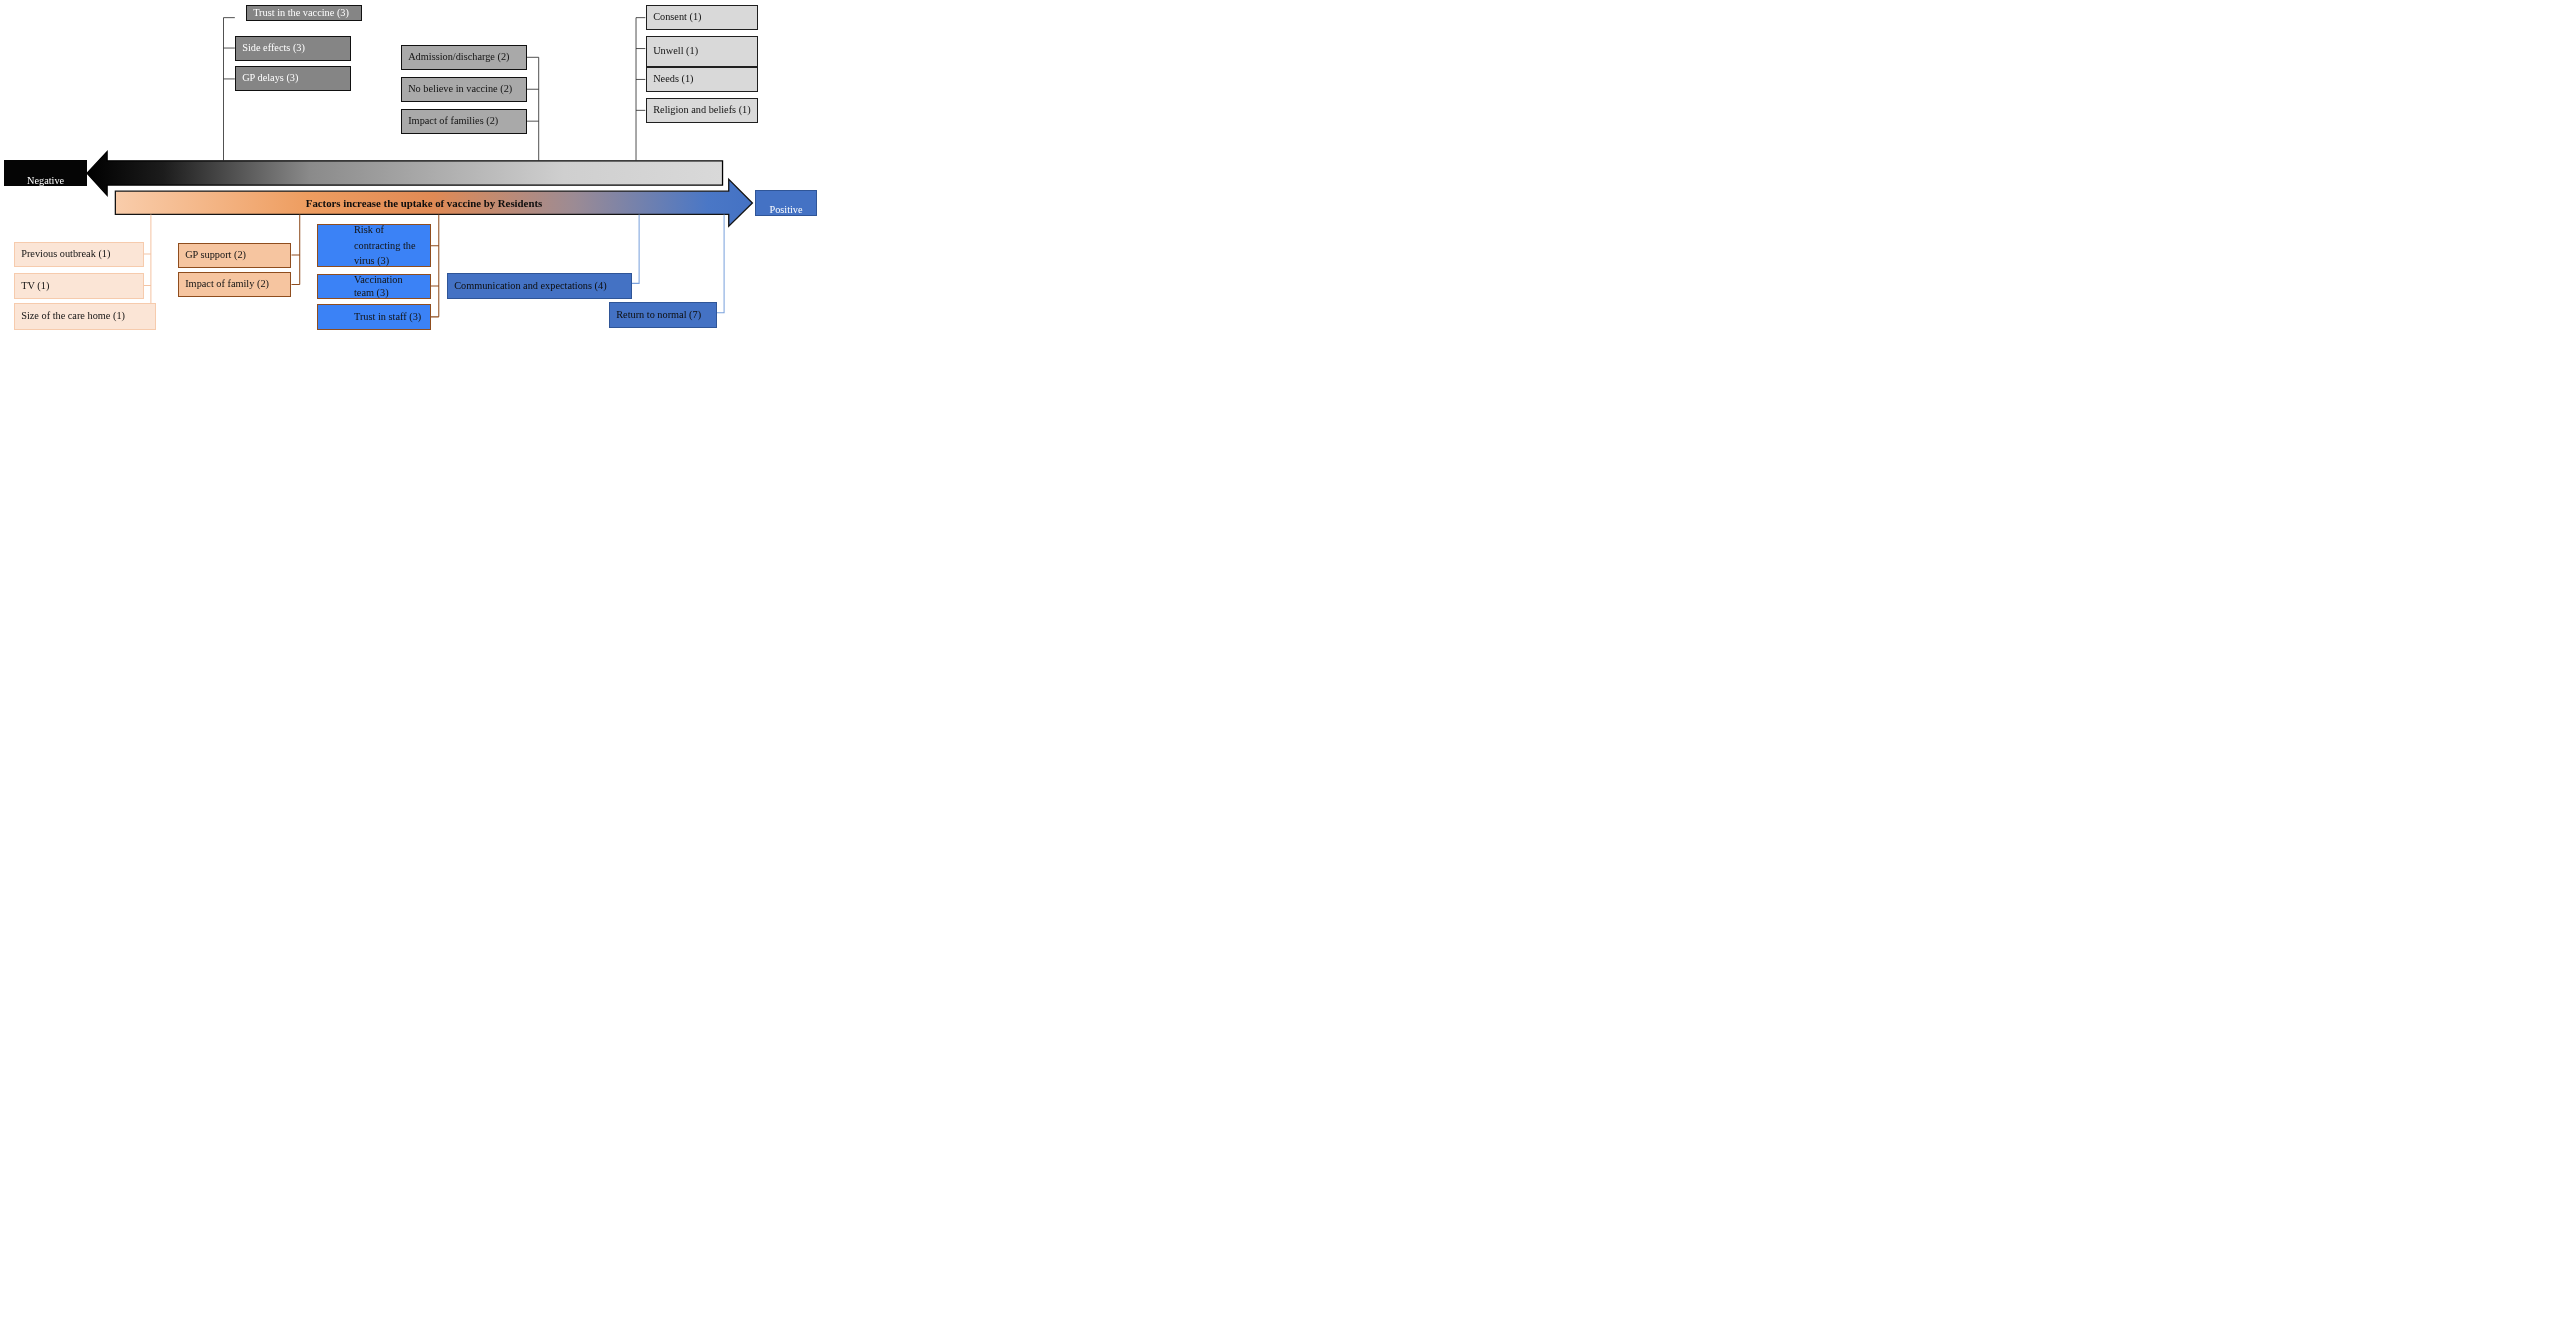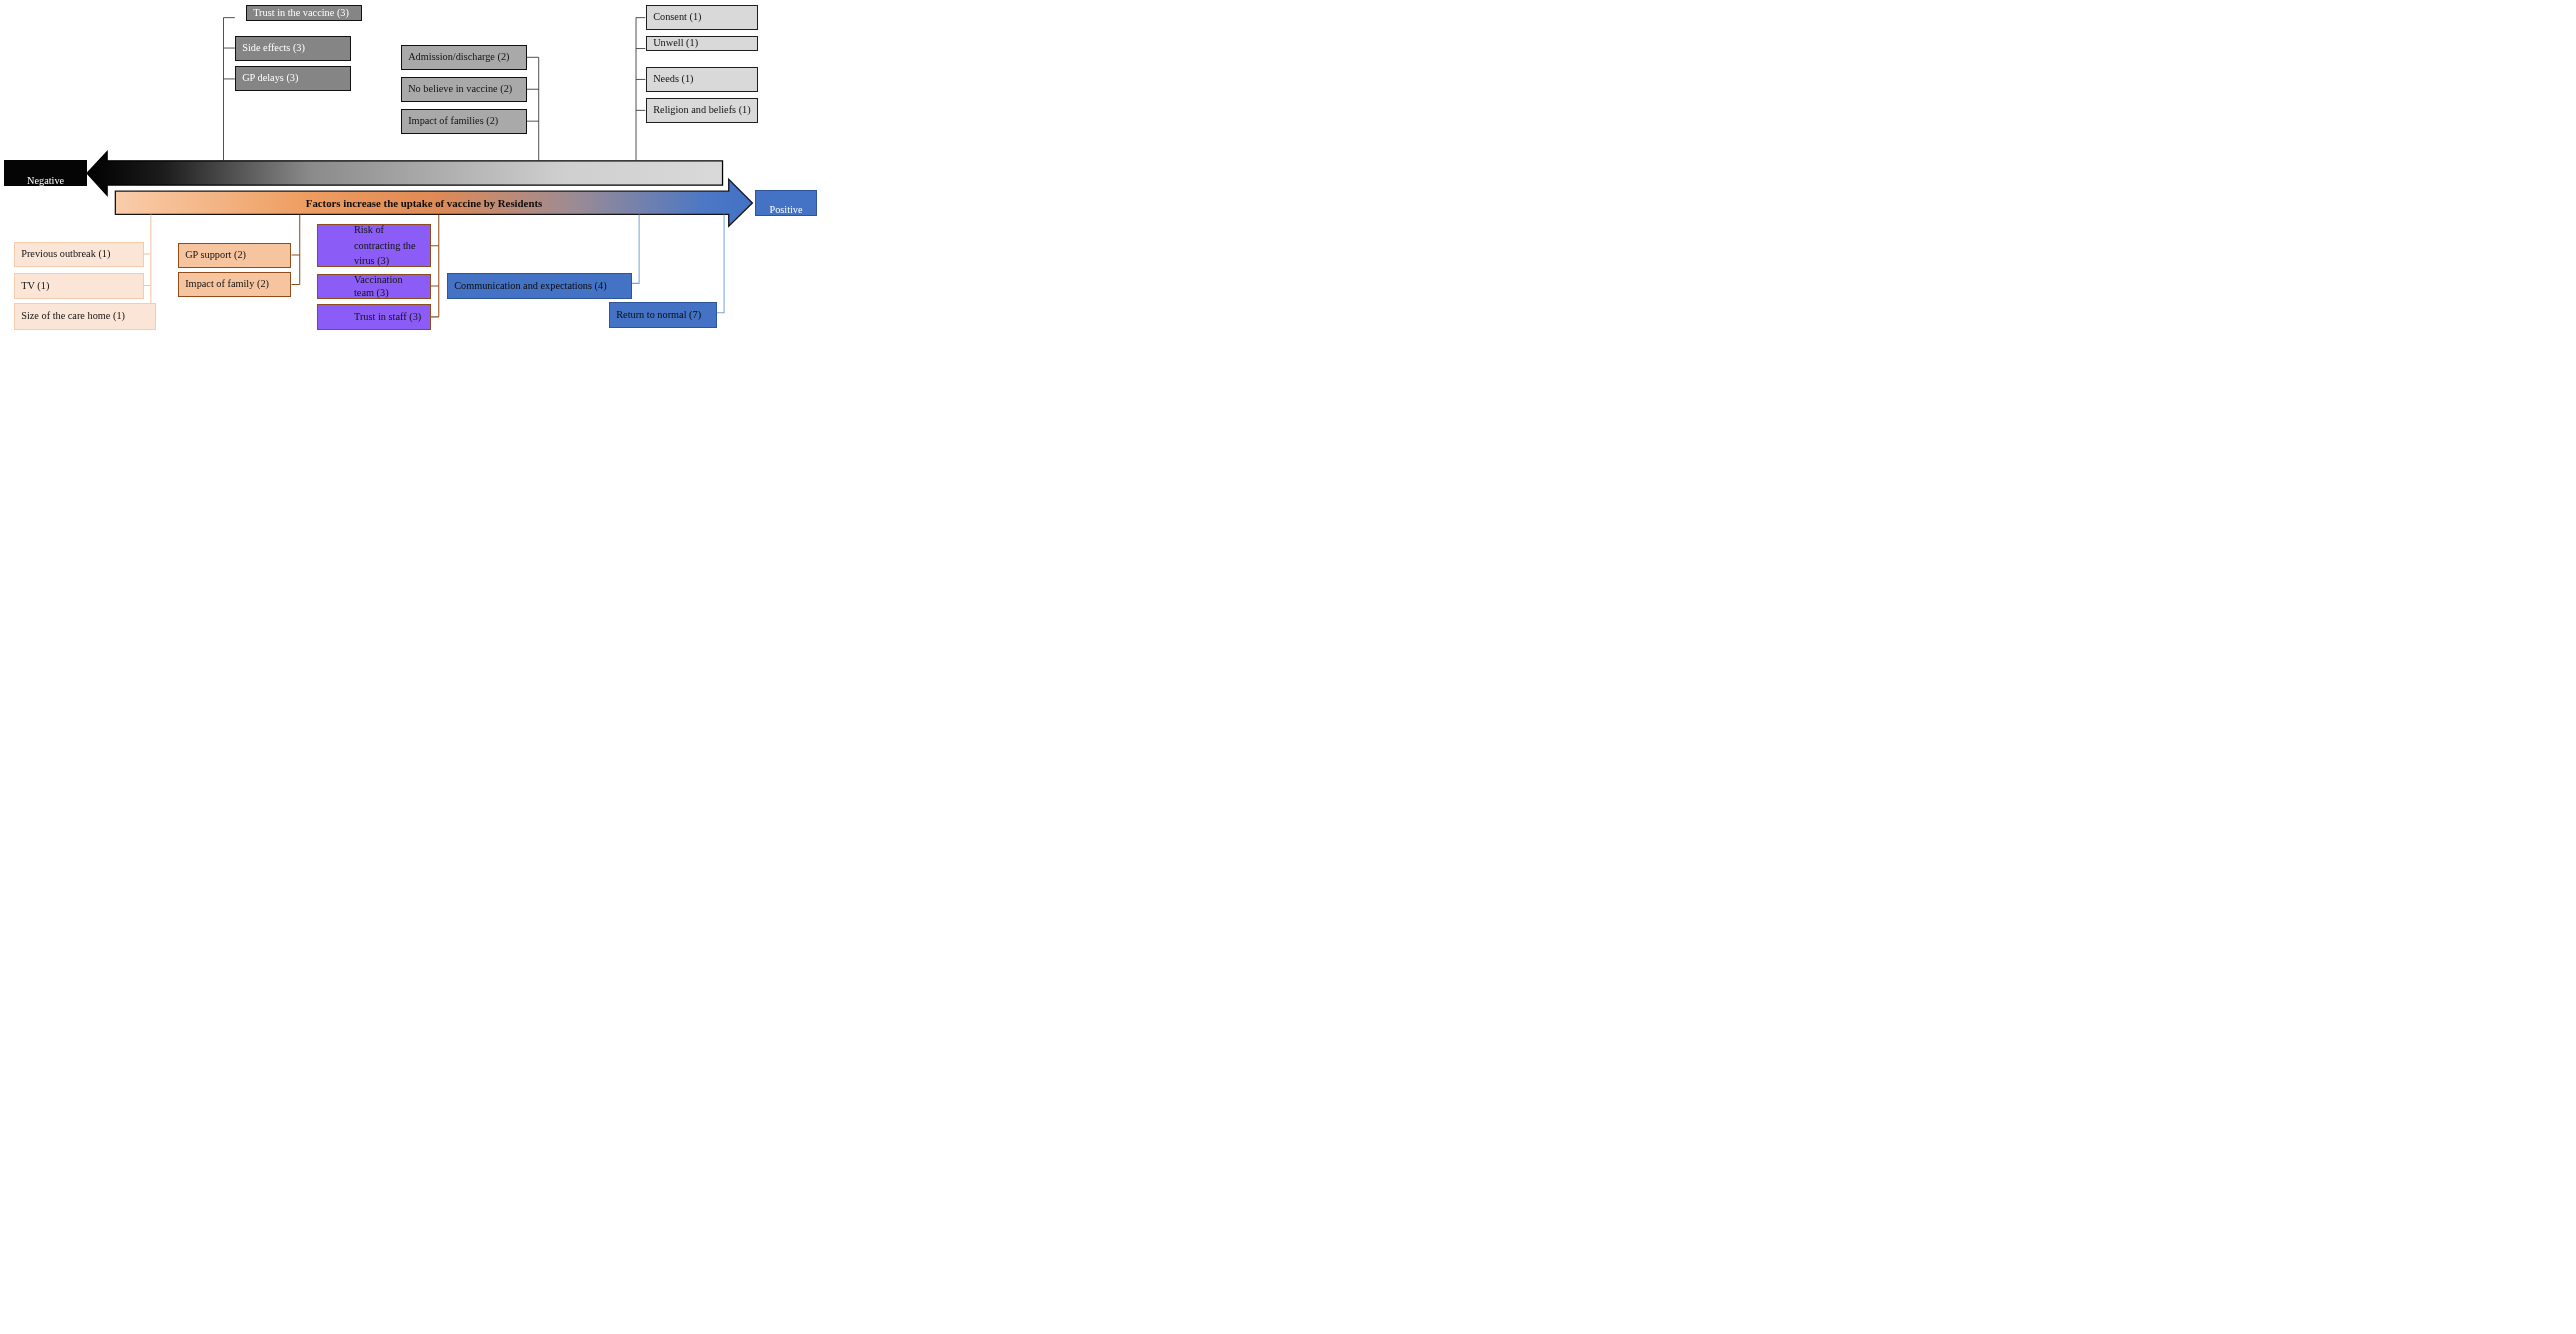--- a/index.html
+++ b/index.html
@@ -18,21 +18,21 @@
     padding:1px 6.2px;
     font-size:10.3px;
     color:#1a1a1a;
     line-height:1.25;
   }
   .g-dark{background:#858585;border:1px solid #111111;color:#ffffff;}
   .g-mid{background:#a9a9a9;border:1px solid #111111;color:#131313;}
   .g-light{background:#d9d9d9;border:1px solid #1f1f1f;color:#131313;}
   .g-peach{background:#fbe5d6;border:1px solid #f6cbad;color:#131313;}
   .g-orangelt{background:#f6c5a0;border:1.5px solid #8f4d1e;color:#131313;}
-  .g-orange{background:#8b5cf6;border:1.5px solid #8f4d1e;color:#131313;padding-left:36px;}
+  .g-orange{background:#3b82f6;border:1.5px solid #8f4d1e;color:#131313;padding-left:36px;}
   .g-blue{background:#4472c4;border:1px solid #2f5597;color:#0d0d0d;}
   .endcap{
     position:absolute;display:flex;align-items:flex-end;justify-content:center;
     box-sizing:border-box;font-size:10.3px;
   }
   .neg{background:#050505;color:#ffffff;}
   .pos{background:#4472c4;border:1px solid #2f5597;color:#ffffff;}
   .arrow-title{
     position:absolute;display:flex;align-items:center;justify-content:center;
     font-weight:bold;font-size:10.8px;color:#0d0d0d;
@@ -109,21 +109,21 @@
   <div class="box g-mid" style="left:401px;top:77px;width:126px;height:25px;">
     <span>No believe in vaccine (2)</span>
   </div>
   <div class="box g-mid" style="left:401px;top:109px;width:126px;height:25px;">
     <span>Impact of families (2)</span>
   </div>
 
   <div class="box g-light" style="left:646px;top:5.2px;width:112px;height:25px;">
     <span>Consent (1)</span>
   </div>
-  <div class="box g-light" style="left:646px;top:36px;width:112px;height:15px;">
+  <div class="box g-light" style="left:646px;top:36px;width:112px;height:31px;">
     <span>Unwell (1)</span>
   </div>
   <div class="box g-light" style="left:646px;top:67px;width:112px;height:25px;">
     <span>Needs (1)</span>
   </div>
   <div class="box g-light" style="left:646px;top:98px;width:112px;height:25px;">
     <span>Religion and beliefs (1)</span>
   </div>
 
   <div class="box g-peach" style="left:14px;top:242px;width:130px;height:25px;">

